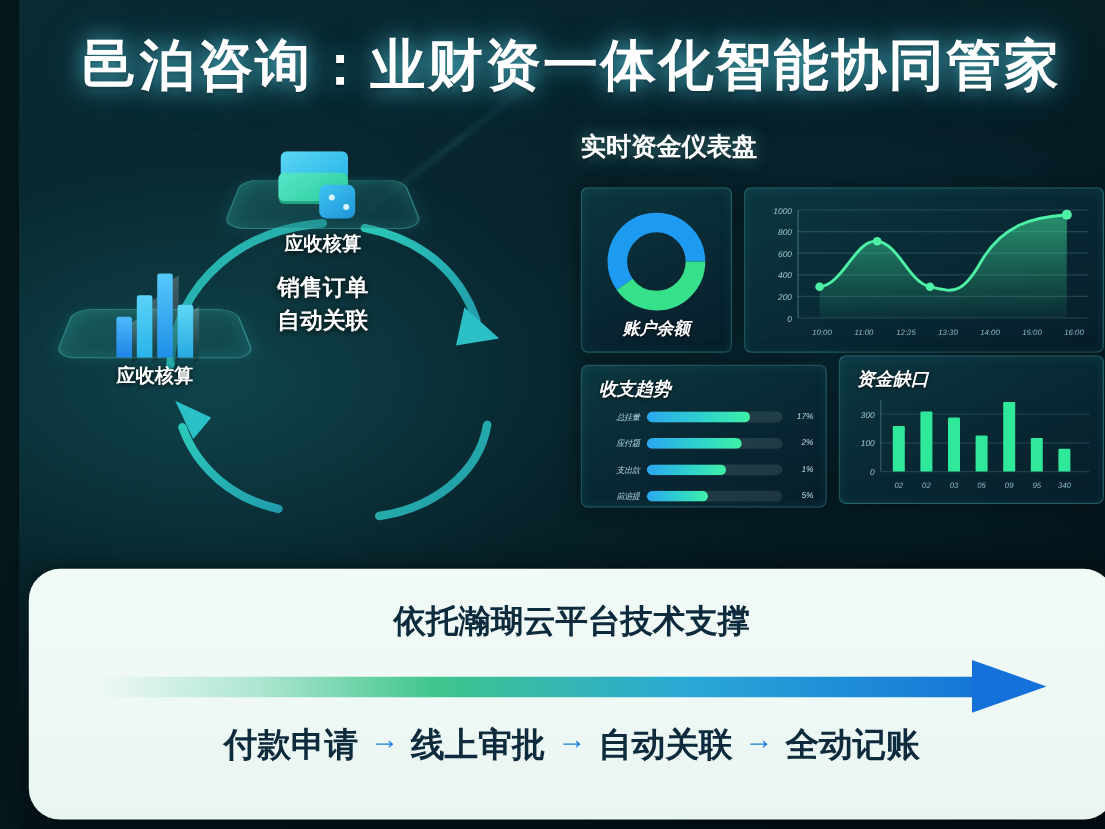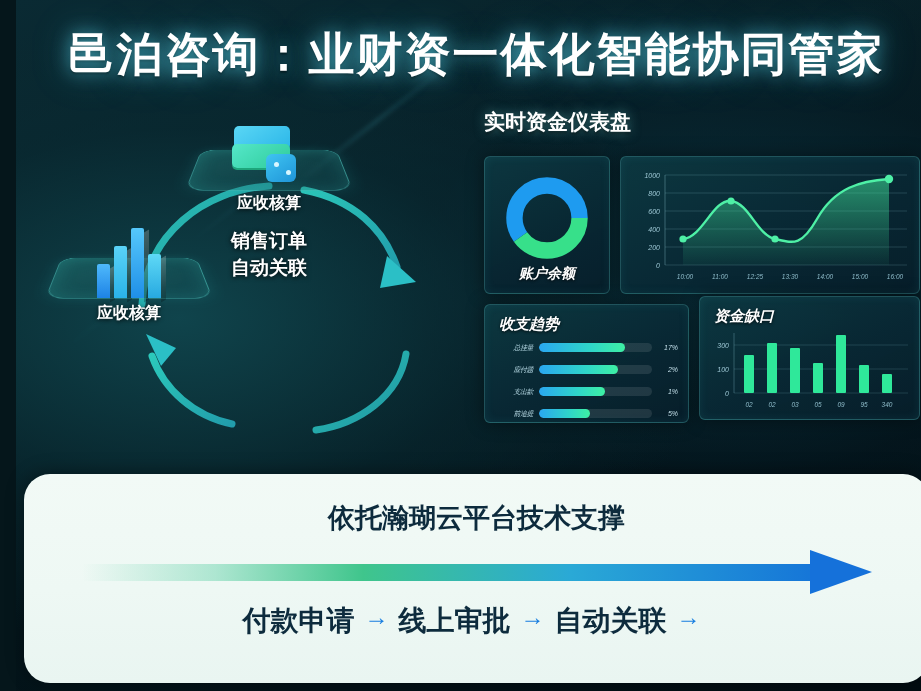--- a/index.html
+++ b/index.html
@@ -331,17 +331,18 @@
       <div class="sep">→</div>
       <div class="step">
         <div>线上审批</div>
       </div>
       <div class="sep">→</div>
       <div class="step">
         <div>自动关联</div>
       </div>
       <div class="sep">→</div>
       <div class="step">
+        <div>全动记账</div>
       </div>
     </div>
   </div>
 
 </div>
 
 </body></html>

